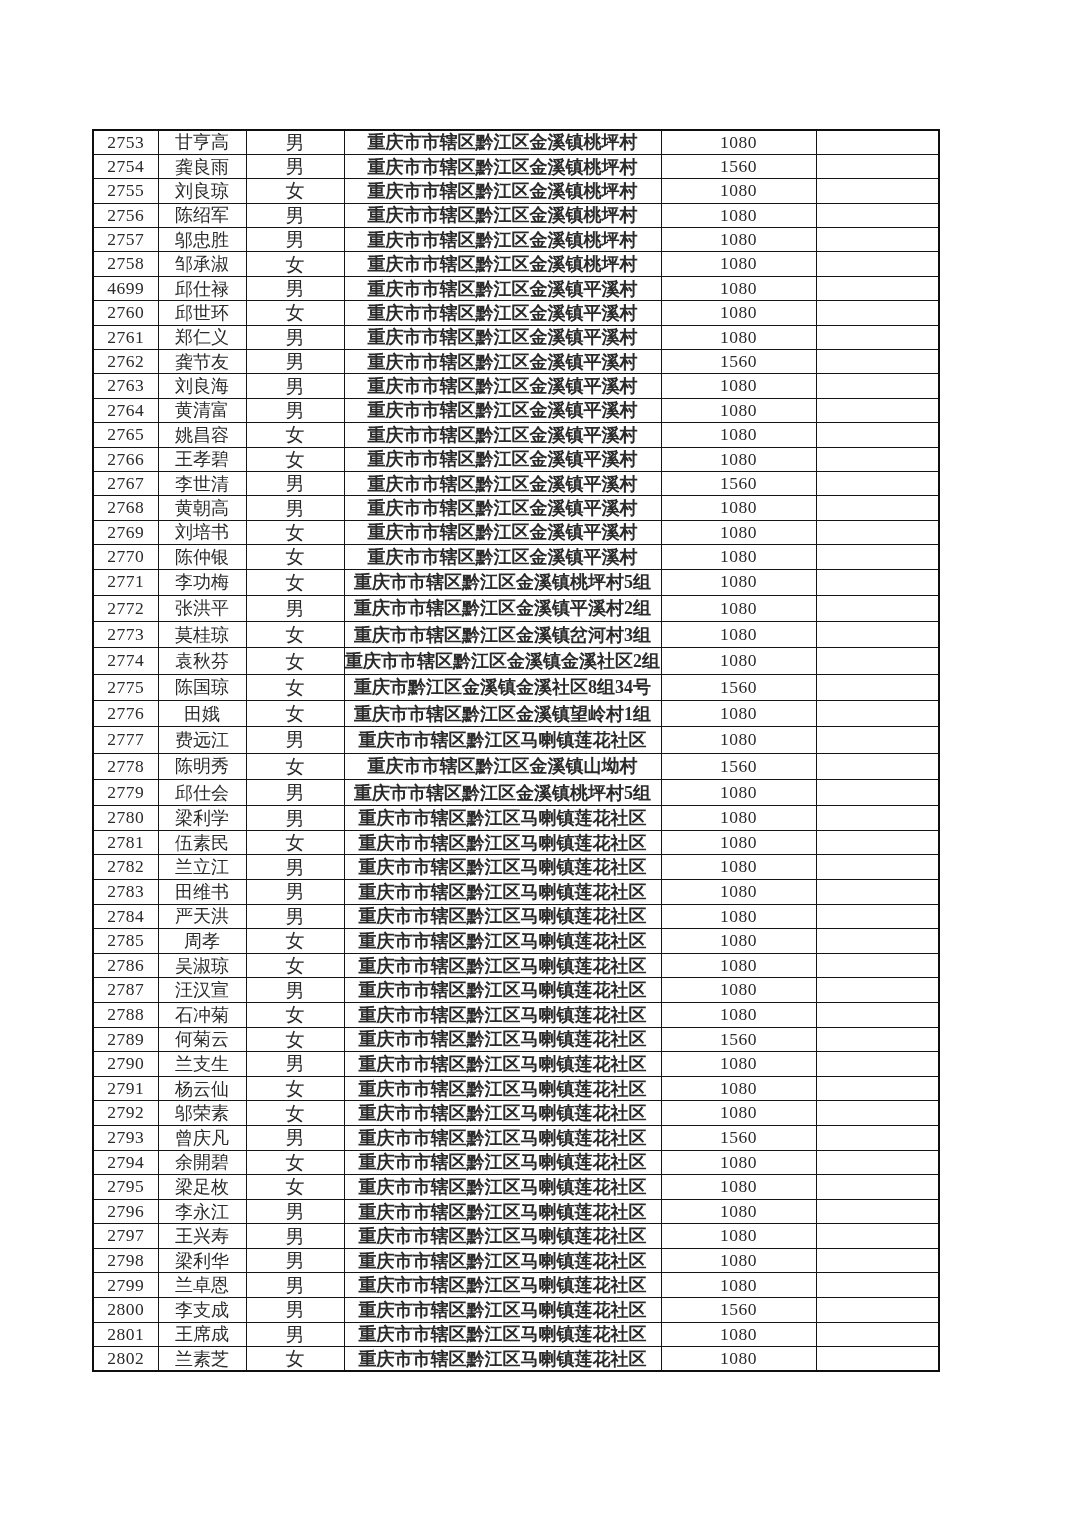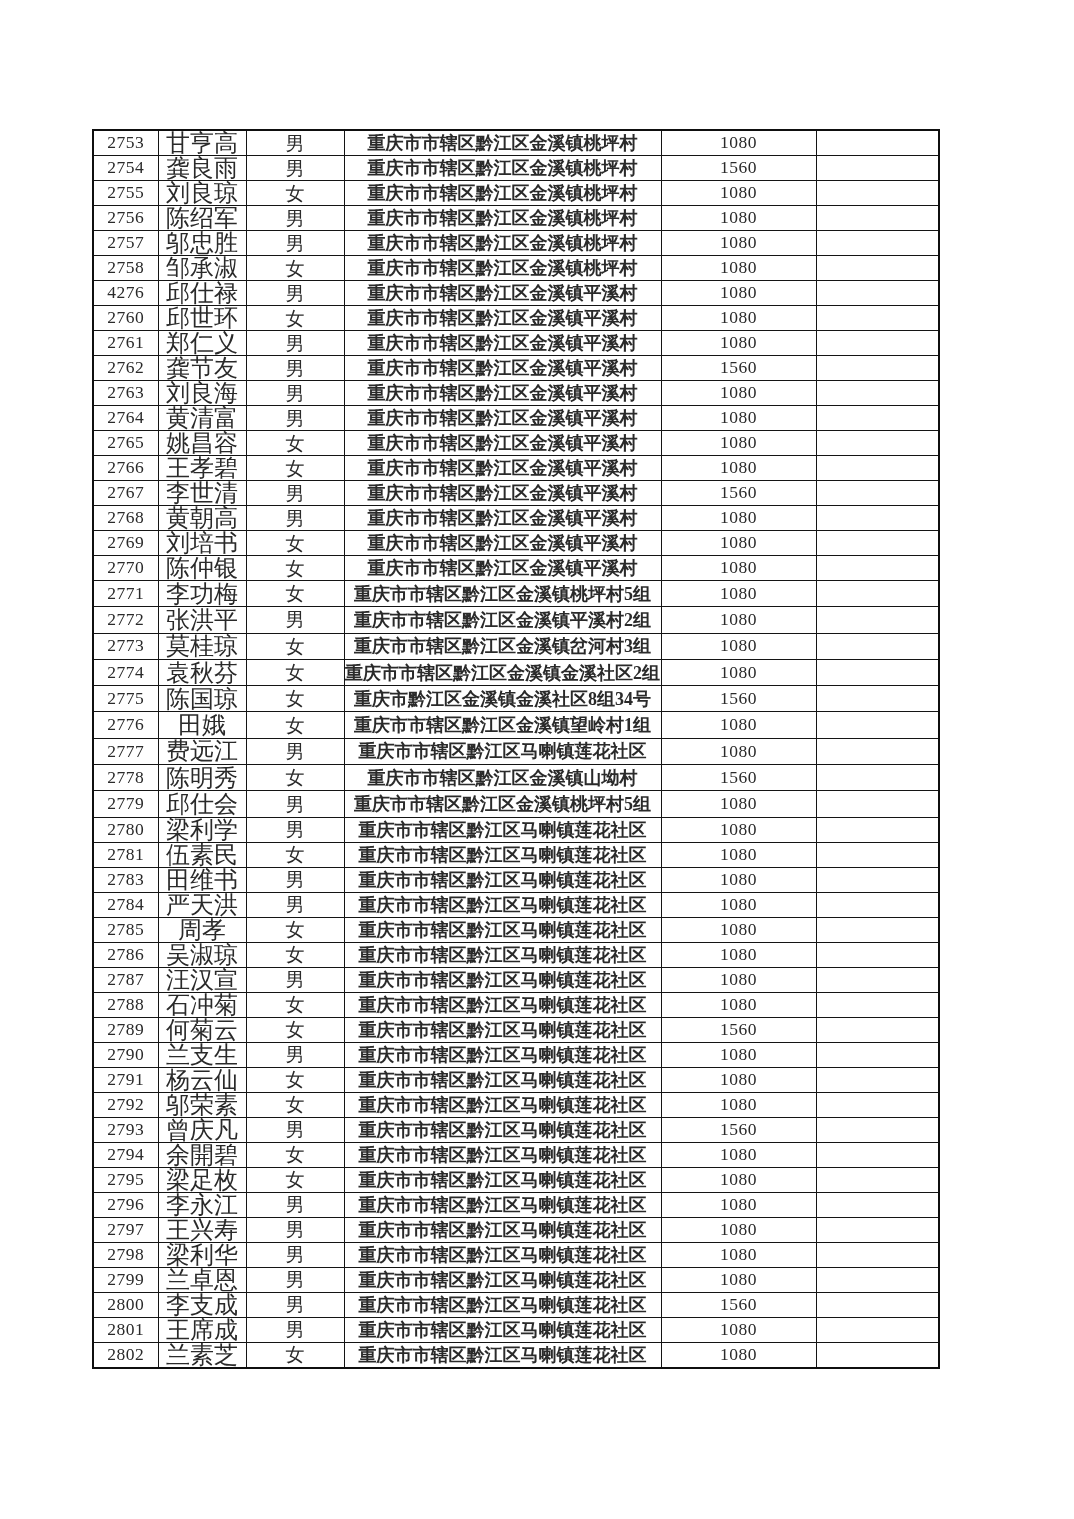--- a/index.html
+++ b/index.html
@@ -39,21 +39,21 @@
   col.w-gender { width: 98px; }
   col.w-addr   { width: 317px; }
   col.w-amount { width: 155px; }
   col.w-note   { width: 123px; }
   
   tbody tr { height: 24.4px; margin-left: 16px; }
   tbody tr:nth-child(n+19):nth-child(-n+27) { height: 26.3px; padding-left: 48px; }
   tbody tr:nth-child(n+28) { height: 24.6px; padding-left: 44px; }
   
   td.c-seq    { font-size: 17.5px; letter-spacing: 0.5px; }
-  td.c-name   { font-size: 24px; }
+  td.c-name   { font-size: 18px; }
   td.c-gender { font-size: 19px; }
   td.c-address{ font-size: 18px; font-weight: bold; }
   td.c-amount { font-size: 17.5px; letter-spacing: 0.5px; }
   td.c-note   { font-size: 17.5px; }
 </style>
 </head>
 <body>
 
 <div class="page">
   <table class="roster">
@@ -108,21 +108,21 @@
         </tr>
         <tr>
           <td class="c-seq">2758</td>
           <td class="c-name">邹承淑</td>
           <td class="c-gender">女</td>
           <td class="c-address">重庆市市辖区黔江区金溪镇桃坪村</td>
           <td class="c-amount">1080</td>
           <td class="c-note"></td>
         </tr>
         <tr>
-          <td class="c-seq">4276</td>
+          <td class="c-seq">4699</td>
           <td class="c-name">邱仕禄</td>
           <td class="c-gender">男</td>
           <td class="c-address">重庆市市辖区黔江区金溪镇平溪村</td>
           <td class="c-amount">1080</td>
           <td class="c-note"></td>
         </tr>
         <tr>
           <td class="c-seq">2760</td>
           <td class="c-name">邱世环</td>
           <td class="c-gender">女</td>
@@ -287,20 +287,28 @@
           <td class="c-name">梁利学</td>
           <td class="c-gender">男</td>
           <td class="c-address">重庆市市辖区黔江区马喇镇莲花社区</td>
           <td class="c-amount">1080</td>
           <td class="c-note"></td>
         </tr>
         <tr>
           <td class="c-seq">2781</td>
           <td class="c-name">伍素民</td>
           <td class="c-gender">女</td>
+          <td class="c-address">重庆市市辖区黔江区马喇镇莲花社区</td>
+          <td class="c-amount">1080</td>
+          <td class="c-note"></td>
+        </tr>
+        <tr>
+          <td class="c-seq">2782</td>
+          <td class="c-name">兰立江</td>
+          <td class="c-gender">男</td>
           <td class="c-address">重庆市市辖区黔江区马喇镇莲花社区</td>
           <td class="c-amount">1080</td>
           <td class="c-note"></td>
         </tr>
         <tr>
           <td class="c-seq">2783</td>
           <td class="c-name">田维书</td>
           <td class="c-gender">男</td>
           <td class="c-address">重庆市市辖区黔江区马喇镇莲花社区</td>
           <td class="c-amount">1080</td>

